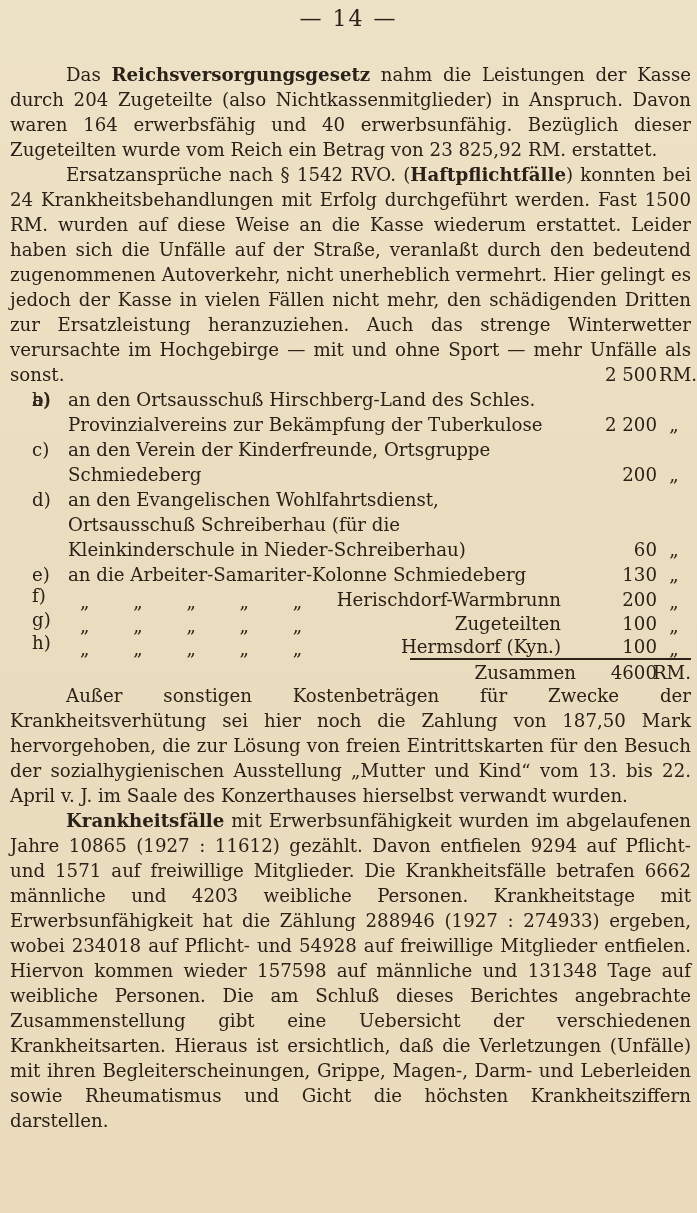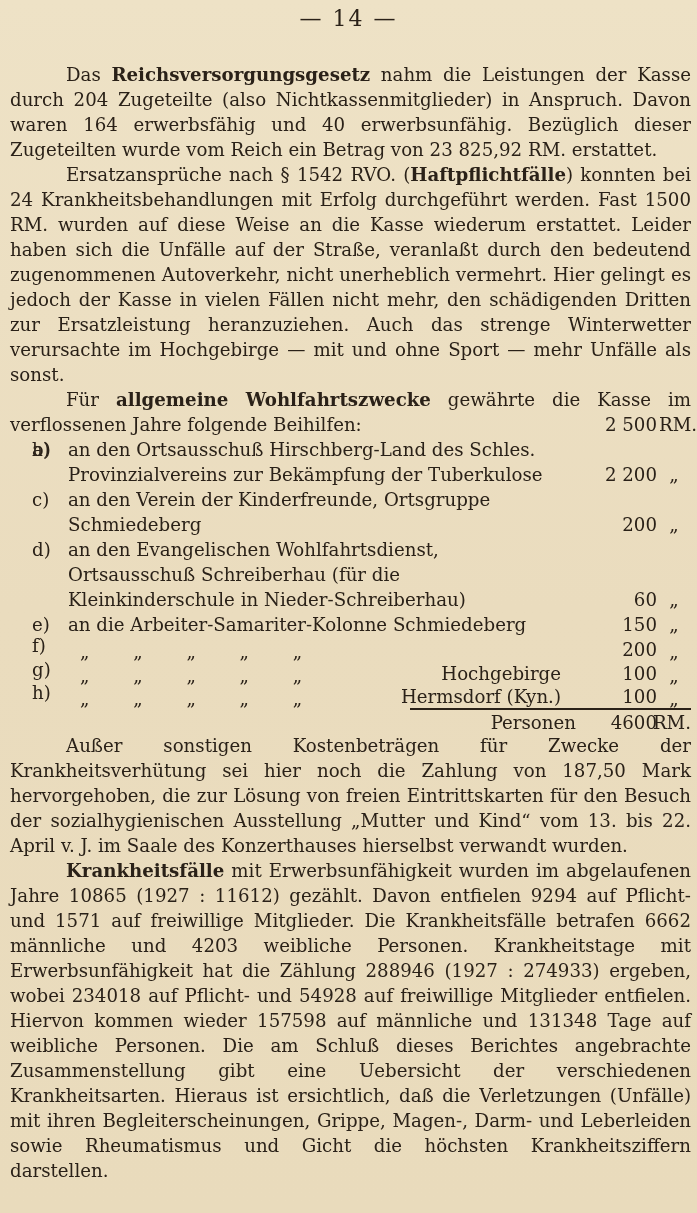--- a/index.html
+++ b/index.html
@@ -43,21 +43,20 @@
 <body>
 
 <div class="page">
   <div class="pagenum">— 14 —</div>
 
   <div class="text">
     <p class="p"><span>Das </span><span class="b">Reichsversorgungsgesetz</span><span> nahm die Leistungen der Kasse durch 204 Zugeteilte (also Nichtkassenmitglieder) in Anspruch. Davon waren 164 erwerbsfähig und 40 erwerbsunfähig. Bezüglich dieser Zugeteilten wurde vom Reich ein Betrag von 23 825,92 RM. erstattet.</span></p>
 
     <p class="p"><span>Ersatzansprüche nach § 1542 RVO. (</span><span class="b">Haftpflichtfälle</span><span>) konnten bei 24 Krankheitsbehandlungen mit Erfolg durchgeführt werden. Fast 1500 RM. wurden auf diese Weise an die Kasse wiederum erstattet. Leider haben sich die Unfälle auf der Straße, veranlaßt durch den bedeutend zugenommenen Autoverkehr, nicht unerheblich vermehrt. Hier gelingt es jedoch der Kasse in vielen Fällen nicht mehr, den schädigenden Dritten zur Ersatzleistung heranzuziehen. Auch das strenge Winterwetter verursachte im Hochgebirge — mit und ohne Sport — mehr Unfälle als sonst.</span></p>
 
-    <p class="p"><span>Für </span><span class="b">allgemeine Wohlfahrtszwecke</span><span> gewährte die Kasse im verflossenen Jahre folgende Beihilfen:</span></p>
 
     <div class="list">
       <div class="item">
         <span class="lbl">a)</span>
         <span class="amt">2 500</span>
         <span class="unit">RM.</span>
       </div>
       <div class="item">
         <span class="lbl">b)</span>
         <span>an den Ortsausschuß Hirschberg-Land des Schles. Provinzialvereins zur Bekämpfung der Tuberkulose</span>
@@ -72,48 +71,49 @@
       </div>
       <div class="item">
         <span class="lbl">d)</span>
         <span>an den Evangelischen Wohlfahrtsdienst, Ortsausschuß Schreiberhau (für die Kleinkinderschule in Nieder-Schreiberhau)</span>
         <span class="amt">60</span>
         <span class="unit">„</span>
       </div>
       <div class="item">
         <span class="lbl">e)</span>
         <span>an die Arbeiter-Samariter-Kolonne Schmiedeberg</span>
-        <span class="amt">150</span>
+        <span class="amt">130</span>
         <span class="unit">„</span>
       </div>
 
       <div class="ditto-row">
         <span class="lbl">f)</span>
         <span class="dittos">„ „ „ „ „</span>
+        <span class="place">Herischdorf-Warmbrunn</span>
         <span class="amt">200</span>
         <span class="unit">„</span>
       </div>
       <div class="ditto-row">
         <span class="lbl">g)</span>
         <span class="dittos">„ „ „ „ „</span>
-        <span class="place">Hochgebirge</span>
+        <span class="place">Zugeteilten</span>
         <span class="amt">100</span>
         <span class="unit">„</span>
       </div>
       <div class="ditto-row">
         <span class="lbl">h)</span>
         <span class="dittos">„ „ „ „ „</span>
         <span class="place">Hermsdorf (Kyn.)</span>
         <span class="amt">100</span>
         <span class="unit">„</span>
       </div>
 
       <div class="rule"></div>
       <div class="total-row">
-        <span class="lbl">Personen</span>
+        <span class="lbl">Zusammen</span>
         <span class="amt">4600</span>
         <span class="unit">RM.</span>
       </div>
     </div>
 
     <p class="p"><span>Außer sonstigen Kostenbeträgen für Zwecke der Krankheitsverhütung sei hier noch die Zahlung von 187,50 Mark hervorgehoben, die zur Lösung von freien Eintrittskarten für den Besuch der sozialhygienischen Ausstellung „Mutter und Kind“ vom 13. bis 22. April v. J. im Saale des Konzerthauses hierselbst verwandt wurden.</span></p>
 
     <p class="p"><span class="b">Krankheitsfälle</span><span> mit Erwerbsunfähigkeit wurden im abgelaufenen Jahre 10865 (1927 : 11612) gezählt. Davon entfielen 9294 auf Pflicht- und 1571 auf freiwillige Mitglieder. Die Krankheitsfälle betrafen 6662 männliche und 4203 weibliche Personen. Krankheitstage mit Erwerbsunfähigkeit hat die Zählung 288946 (1927 : 274933) ergeben, wobei 234018 auf Pflicht- und 54928 auf freiwillige Mitglieder entfielen. Hiervon kommen wieder 157598 auf männliche und 131348 Tage auf weibliche Personen. Die am Schluß dieses Berichtes angebrachte Zusammenstellung gibt eine Uebersicht der verschiedenen Krankheitsarten. Hieraus ist ersichtlich, daß die Verletzungen (Unfälle) mit ihren Begleiterscheinungen, Grippe, Magen-, Darm- und Leberleiden sowie Rheumatismus und Gicht die höchsten Krankheitsziffern darstellen.</span></p>
   </div>
 </div>

